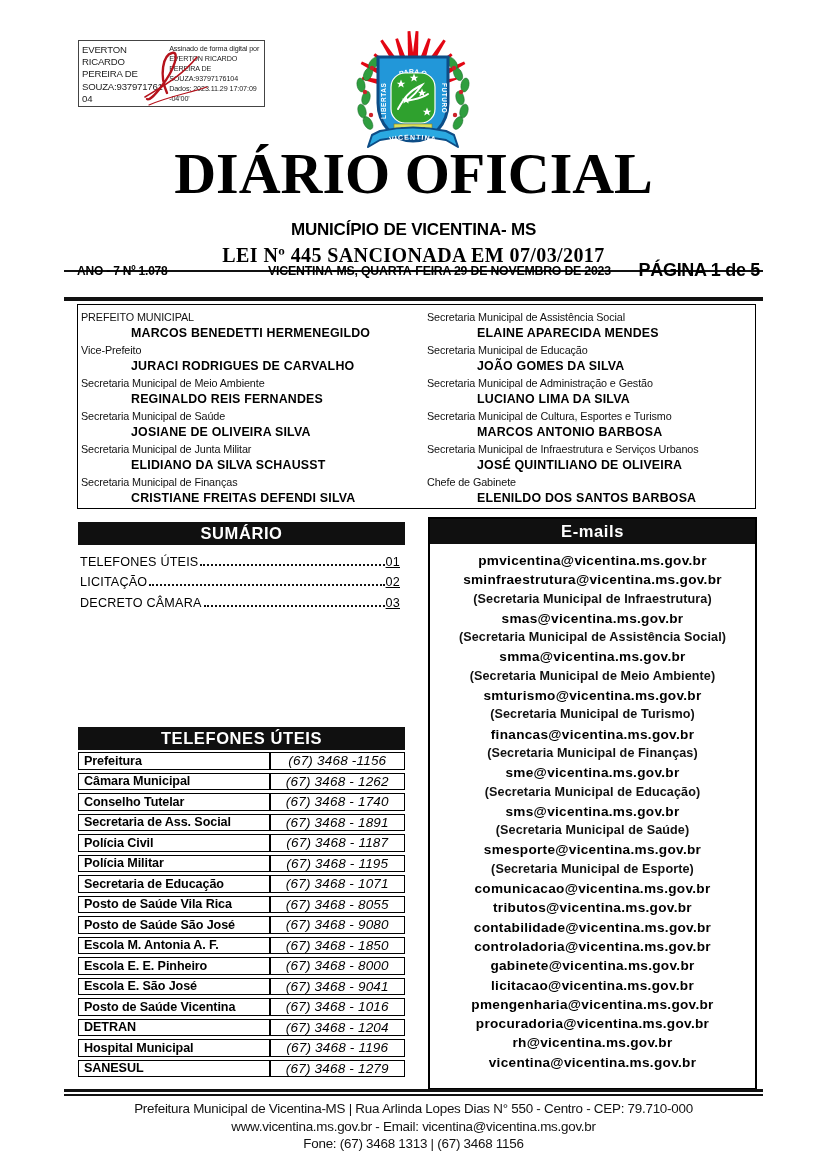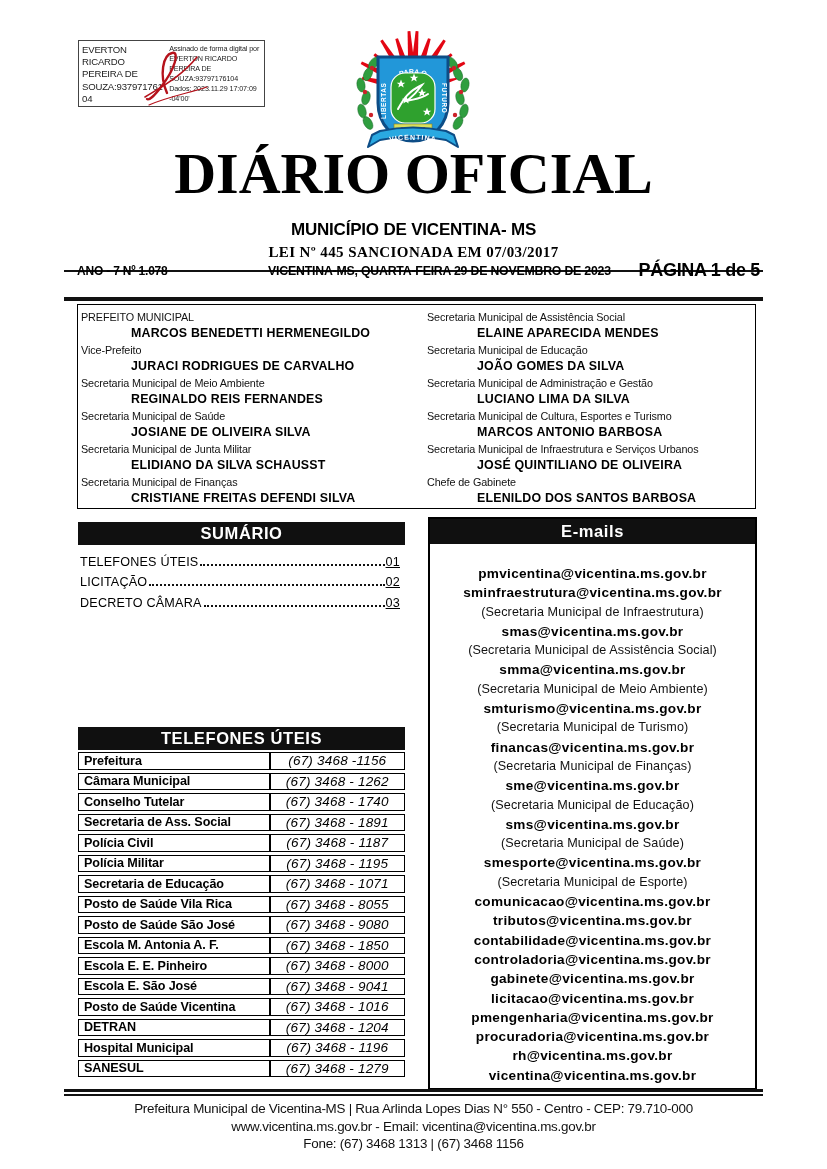--- a/index.html
+++ b/index.html
@@ -20,21 +20,21 @@
   
   .crest{position:absolute;left:338px;top:26px;width:150px;height:132px;}
   .mast-title{
     position:absolute;left:0;top:142px;width:827px;text-align:center;
     font-family:"Liberation Serif",serif;font-weight:bold;font-size:58px;line-height:64px;
     letter-spacing:0px;
   }
   .mast-muni{position:absolute;left:0;top:220px;width:827px;text-align:center;
     font-size:17px;font-weight:700;letter-spacing:-0.2px;}
   .mast-law{position:absolute;left:0;top:244px;width:827px;text-align:center;
-    font-family:"Liberation Serif",serif;font-size:15px;font-weight:600;letter-spacing:0.4px;}
+    font-family:"Liberation Serif",serif;font-size:20px;font-weight:600;letter-spacing:0.4px;}
   .rule-thin{position:absolute;left:64px;top:270px;width:699px;height:2.2px;background:#111;}
   .meta-row{position:absolute;left:64px;top:259px;width:699px;height:23px;
     display:flex;align-items:center;}
   .meta-edition{width:170px;padding-left:13px;font-size:12px;font-weight:600;letter-spacing:-0.2px;}
   .meta-date{flex:1;text-align:center;font-size:12.3px;font-weight:600;letter-spacing:-0.2px;}
   .meta-page{width:128px;text-align:right;padding-right:3px;font-size:18px;font-weight:600;letter-spacing:-0.3px;}
   .rule-thick{position:absolute;left:64px;top:297px;width:699px;height:4px;background:#111;}
   
   .officials{
     position:absolute;left:77px;top:304px;width:679px;height:205px;
@@ -60,23 +60,23 @@
     border-collapse:separate;border-spacing:0 3px;}
   .phones-table td{border:1.7px solid #000;height:15.5px;padding:0;}
   .ph-name{width:184px;font-size:12.6px;font-weight:bold;padding-left:5px !important;letter-spacing:-0.1px;}
   .ph-num{width:133px;font-size:13.5px;font-style:italic;text-align:center;letter-spacing:0.2px;}
   
   .emails-box{
     position:absolute;left:428px;top:517px;width:329px;height:573px;
     border:2.5px solid #000;box-sizing:border-box;background:#fff;
   }
   .emails-bar{height:25px;line-height:25px;}
-  .emails-list{padding-top:20px;text-align:center;}
+  .emails-list{padding-top:7px;text-align:center;}
   .em-line{font-size:13.6px;font-weight:bold;line-height:19.3px;letter-spacing:0.3px;}
-  .dept-line{font-size:12.6px;font-weight:400;line-height:19.3px;letter-spacing:0.1px;color:#111;}
+  .dept-line{font-size:12.6px;font-weight:700;line-height:19.3px;letter-spacing:0.1px;color:#111;}
   
   .foot-rule-a{position:absolute;left:64px;top:1089px;width:699px;height:3.4px;background:#111;}
   .foot-rule-b{position:absolute;left:64px;top:1094px;width:699px;height:1.6px;background:#111;}
   .footer{position:absolute;left:0;top:1100px;width:827px;text-align:center;
     font-size:13.4px;line-height:17.6px;letter-spacing:-0.25px;color:#111;font-weight:500;}
 </style>
 </head>
 <body>
 
 <div class="page">

